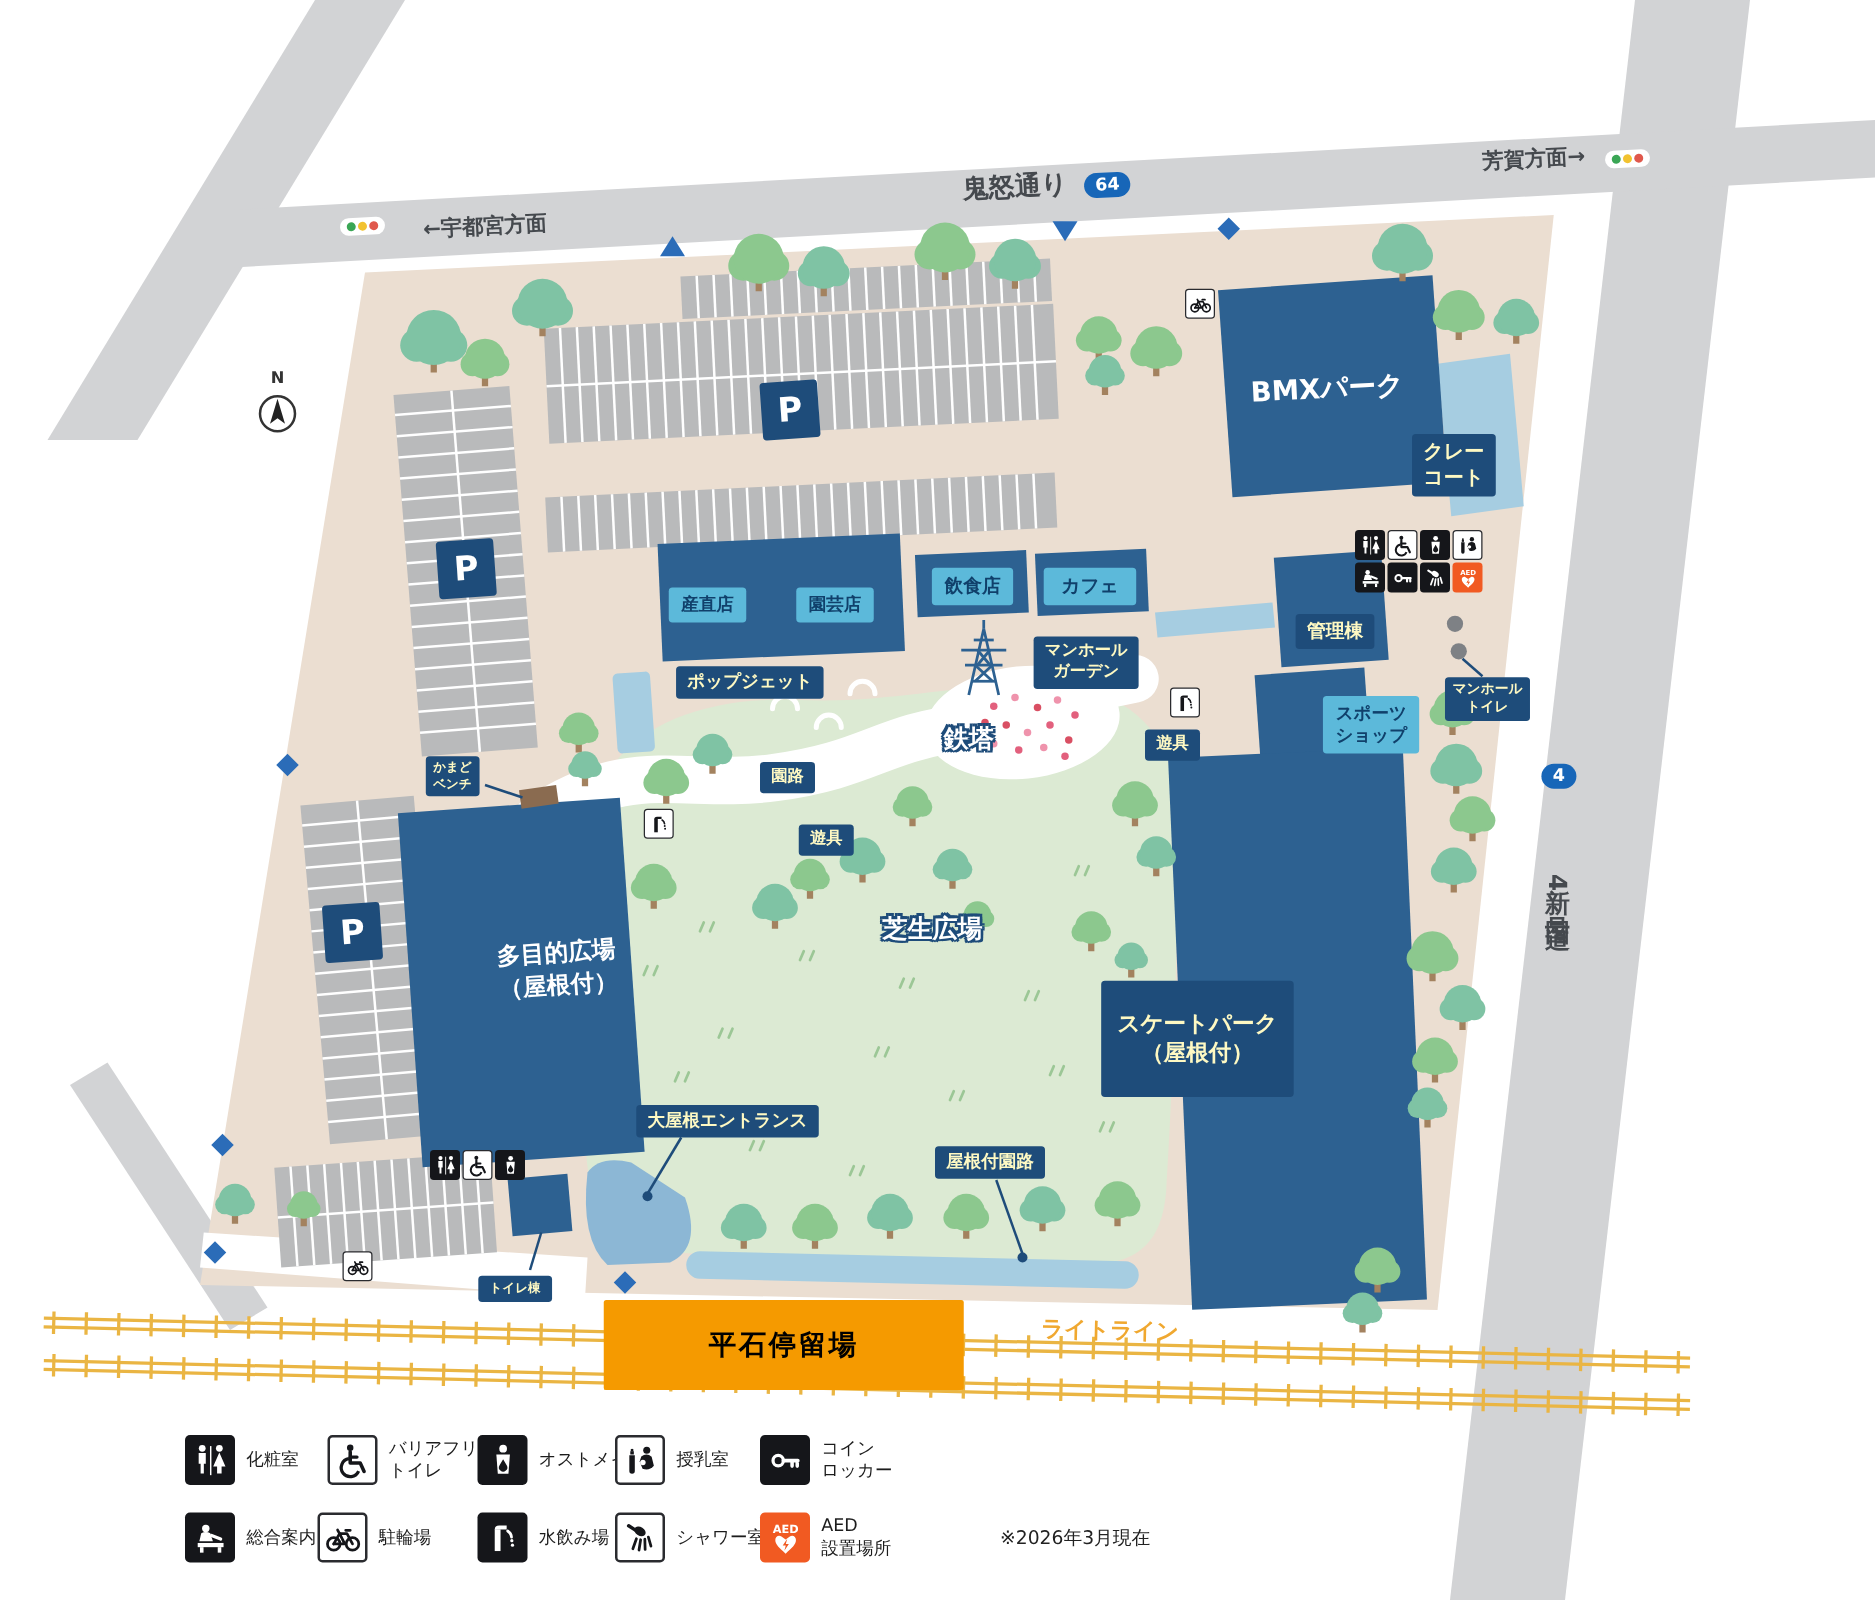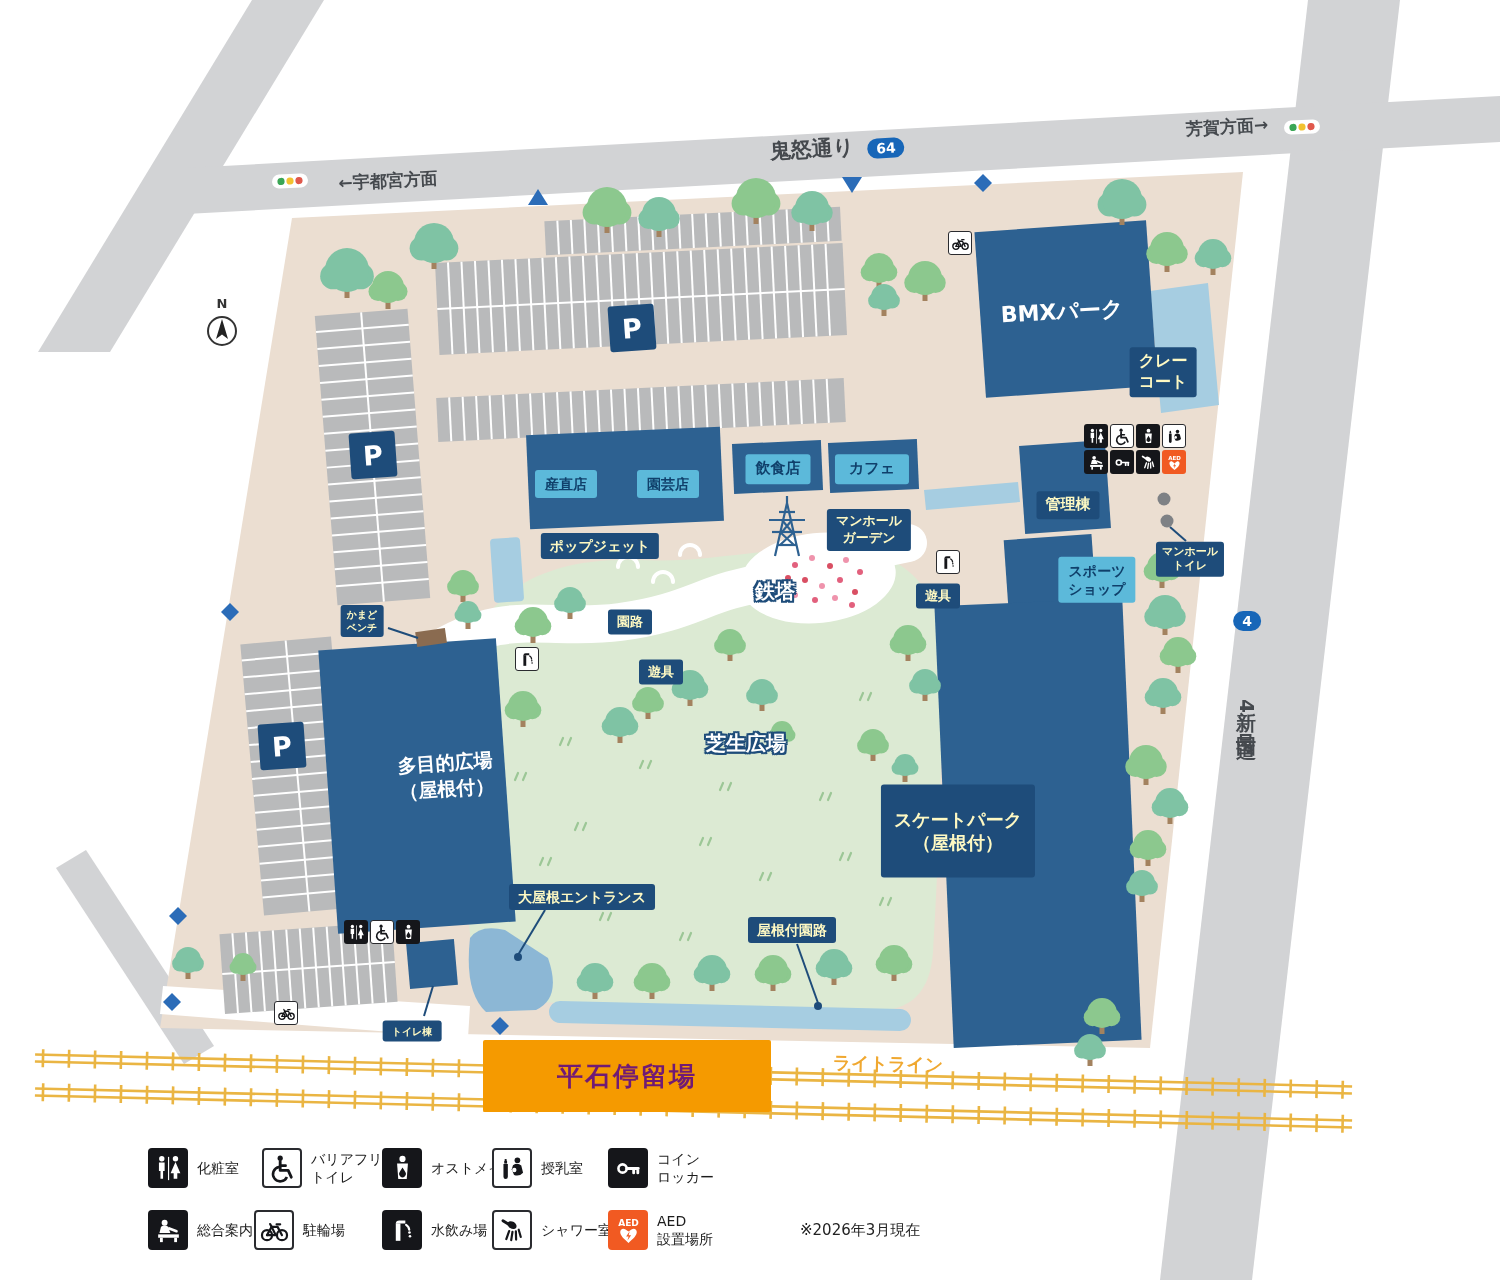--- a/index.html
+++ b/index.html
@@ -13,22 +13,22 @@
   .navy { background:#1e4c7a; color:#fef9c3; font-weight:bold; text-align:center; border-radius:3px; line-height:1.3; padding:4px 9px; }
   .cyan { background:#5cb9da; color:#10406b; font-weight:bold; text-align:center; border-radius:3px; line-height:1.3; padding:5px 10px; }
   .two span { display:block; }
   .white-bold { color:#fff; font-weight:bold; text-align:center; line-height:1.35; }
   .outline { color:#fff; font-weight:bold;
     text-shadow:-2px -2px 0 #1e4c7a,2px -2px 0 #1e4c7a,-2px 2px 0 #1e4c7a,2px 2px 0 #1e4c7a,0 -2px 0 #1e4c7a,0 2px 0 #1e4c7a,-2px 0 0 #1e4c7a,2px 0 0 #1e4c7a; }
   .roadtxt { color:#45494e; font-weight:bold; }
   .badge { background:#1766b8; color:#fff; font-weight:bold; border-radius:11px; padding:2px 9px; font-size:14px; }
   .pbox { width:46px; height:46px; background:#1e4c7a; color:#fff; font-weight:bold; font-size:27px;
           display:flex; align-items:center; justify-content:center; border-radius:3px; }
-  .station-box { position:absolute; background:#f59a00; color:#701a75; display:flex; align-items:center; justify-content:center;
-          font-weight:bold; font-size:26px; letter-spacing:2px; border-radius:2px; z-index:4; }
+  .station-box { position:absolute; background:#f59a00; color:#000000; display:flex; align-items:center; justify-content:center;
+          font-weight:bold; font-size:22px; letter-spacing:2px; border-radius:2px; z-index:4; }
   .vtext { writing-mode:vertical-rl; letter-spacing:4px; }
   .icluster { position:absolute; display:grid; grid-template-columns:repeat(4,24px); gap:2px; z-index:4; }
   .irow3 { grid-template-columns:repeat(3,24px); }
   .icell { width:24px; height:24px; border-radius:3px; display:flex; align-items:center; justify-content:center; }
   .icell.black { background:#15161a; color:#fff; --bg:#15161a; }
   .icell.white { background:#fff; color:#15161a; border:1.5px solid #2a2b2f; --bg:#fff; }
   .icell.orange { background:#f15a22; color:#fff; --bg:#f15a22; }
   .icell svg { width:19px; height:19px; display:block; }
   .leg-item { position:absolute; display:flex; align-items:center; gap:9px; z-index:3; }
   .leg-ic { width:40px; height:40px; border-radius:4px; display:flex; align-items:center; justify-content:center; flex:none; }

